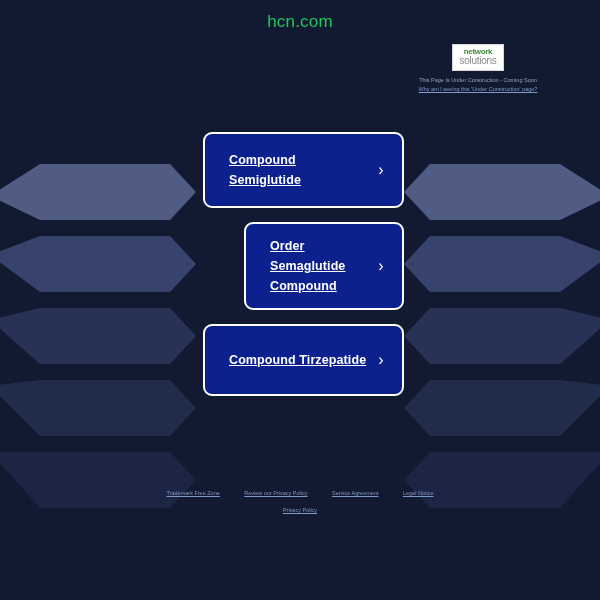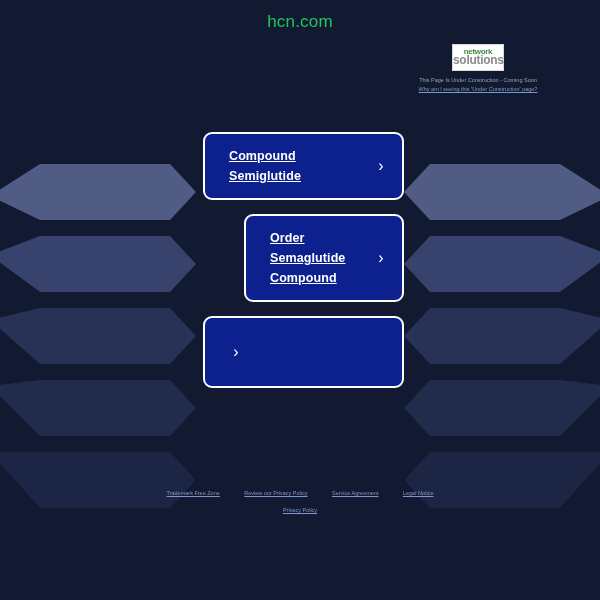--- a/index.html
+++ b/index.html
@@ -72,22 +72,22 @@
   .ns-logo-line1 {
     display: block;
     font-size: 8px;
     font-weight: bold;
     color: #3f8a3f;
     line-height: 8px;
     letter-spacing: -0.3px;
   }
   .ns-logo-line2 {
     display: block;
-    font-size: 12px;
-    font-weight: bold;
+    font-size: 10px;
+    font-weight: normal;
     color: #8a8a8a;
     line-height: 9px;
     letter-spacing: -0.3px;
   }
   .ns-caption {
     display: block;
     font-size: 5.5px;
     color: #9aa0ad;
     line-height: 9px;
     white-space: nowrap;
@@ -114,21 +114,21 @@
     background: #0c218e;
     border: 2px solid #ffffff;
     border-radius: 9px;
     box-sizing: border-box;
     display: flex;
     align-items: center;
     padding: 0 14px 0 24px;
     margin-bottom: 14px;
     cursor: pointer;
   }
-  .card-1 { height: 68px; gap: 24px; }
+  .card-1 { height: 76px; gap: 24px; }
   .card-2 { height: 88px; margin-left: 41px; }
   .card-3 { height: 72px; }
 
   .card-label {
     flex: 1;
     color: #ffffff;
     font-size: 12.5px;
     font-weight: bold;
     text-decoration: underline;
     line-height: 20px;
@@ -209,20 +209,21 @@
       <span class="card-label">Compound Semiglutide</span>
       <span class="card-chevron">›</span>
     </div>
 
     <div class="card card-2">
       <span class="card-label">Order Semaglutide Compound</span>
       <span class="card-chevron">›</span>
     </div>
 
     <div class="card card-3">
+      <span class="card-label">Compound Tirzepatide</span>
       <span class="card-chevron">›</span>
     </div>
 
   </div>
 
   <div class="footer">
     <div class="footer-row">
       <a class="footer-link">Trademark Free Zone</a>
       <a class="footer-link">Review our Privacy Policy</a>
       <a class="footer-link">Service Agreement</a>

